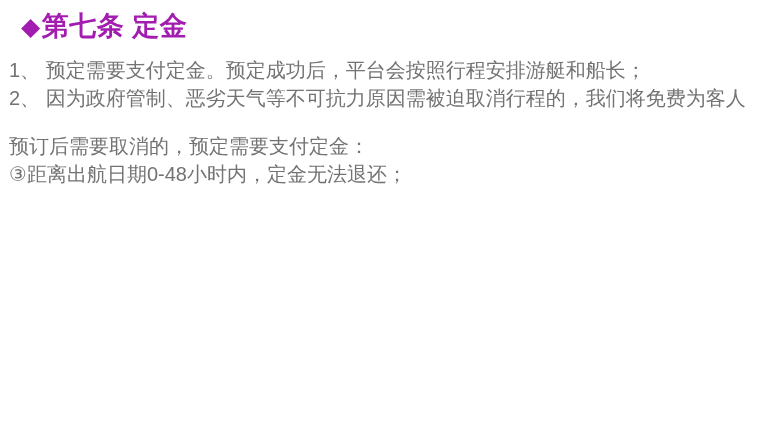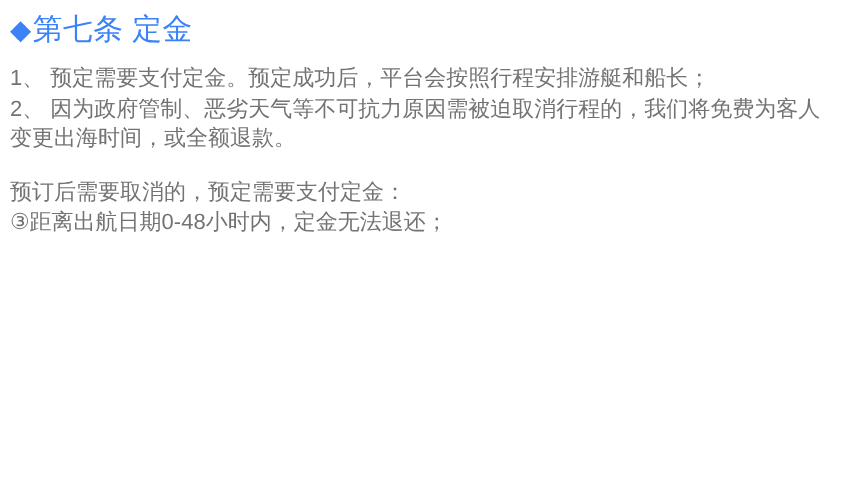--- a/index.html
+++ b/index.html
@@ -14,24 +14,25 @@
     font-family: "Liberation Sans", "DejaVu Sans", sans-serif;
     color: #2c2c2c;
   }
   .doc {
     padding: 11px 0 0 9px;
     width: 761px;
   }
   .section-heading {
     font-size: 27px;
     line-height: 31px;
-    font-weight: 400;
-    color: #3b82f6;
+    font-weight: 700;
+    color: #a21caf;
     letter-spacing: 0.5px;
     white-space: nowrap;
+    margin-left: 12px;
   }
   .section-heading .bullet {
     font-size: 25px;
     margin-right: 1px;
   }
   .section-body {
     margin-top: 15px;
   }
   .section-2 {
     margin-top: 21px;
@@ -53,21 +54,20 @@
 
 <div class="doc">
 
   <div class="section section-1">
     <div class="section-heading">
       <span class="bullet">◆</span><span>第七条 定金</span>
     </div>
     <div class="section-body">
       <p class="t-line">1、 预定需要支付定金。预定成功后，平台会按照行程安排游艇和船长；</p>
       <p class="t-line">2、 因为政府管制、恶劣天气等不可抗力原因需被迫取消行程的，我们将免费为客人</p>
-      <p class="t-line">变更出海时间，或全额退款。</p>
     </div>
   </div>
 
   <div class="section section-2">
     <div class="section-body">
       <p class="t-line">预订后需要取消的，预定需要支付定金：</p>
       <p class="t-line">③距离出航日期0-48小时内，定金无法退还；</p>
     </div>
   </div>
 

